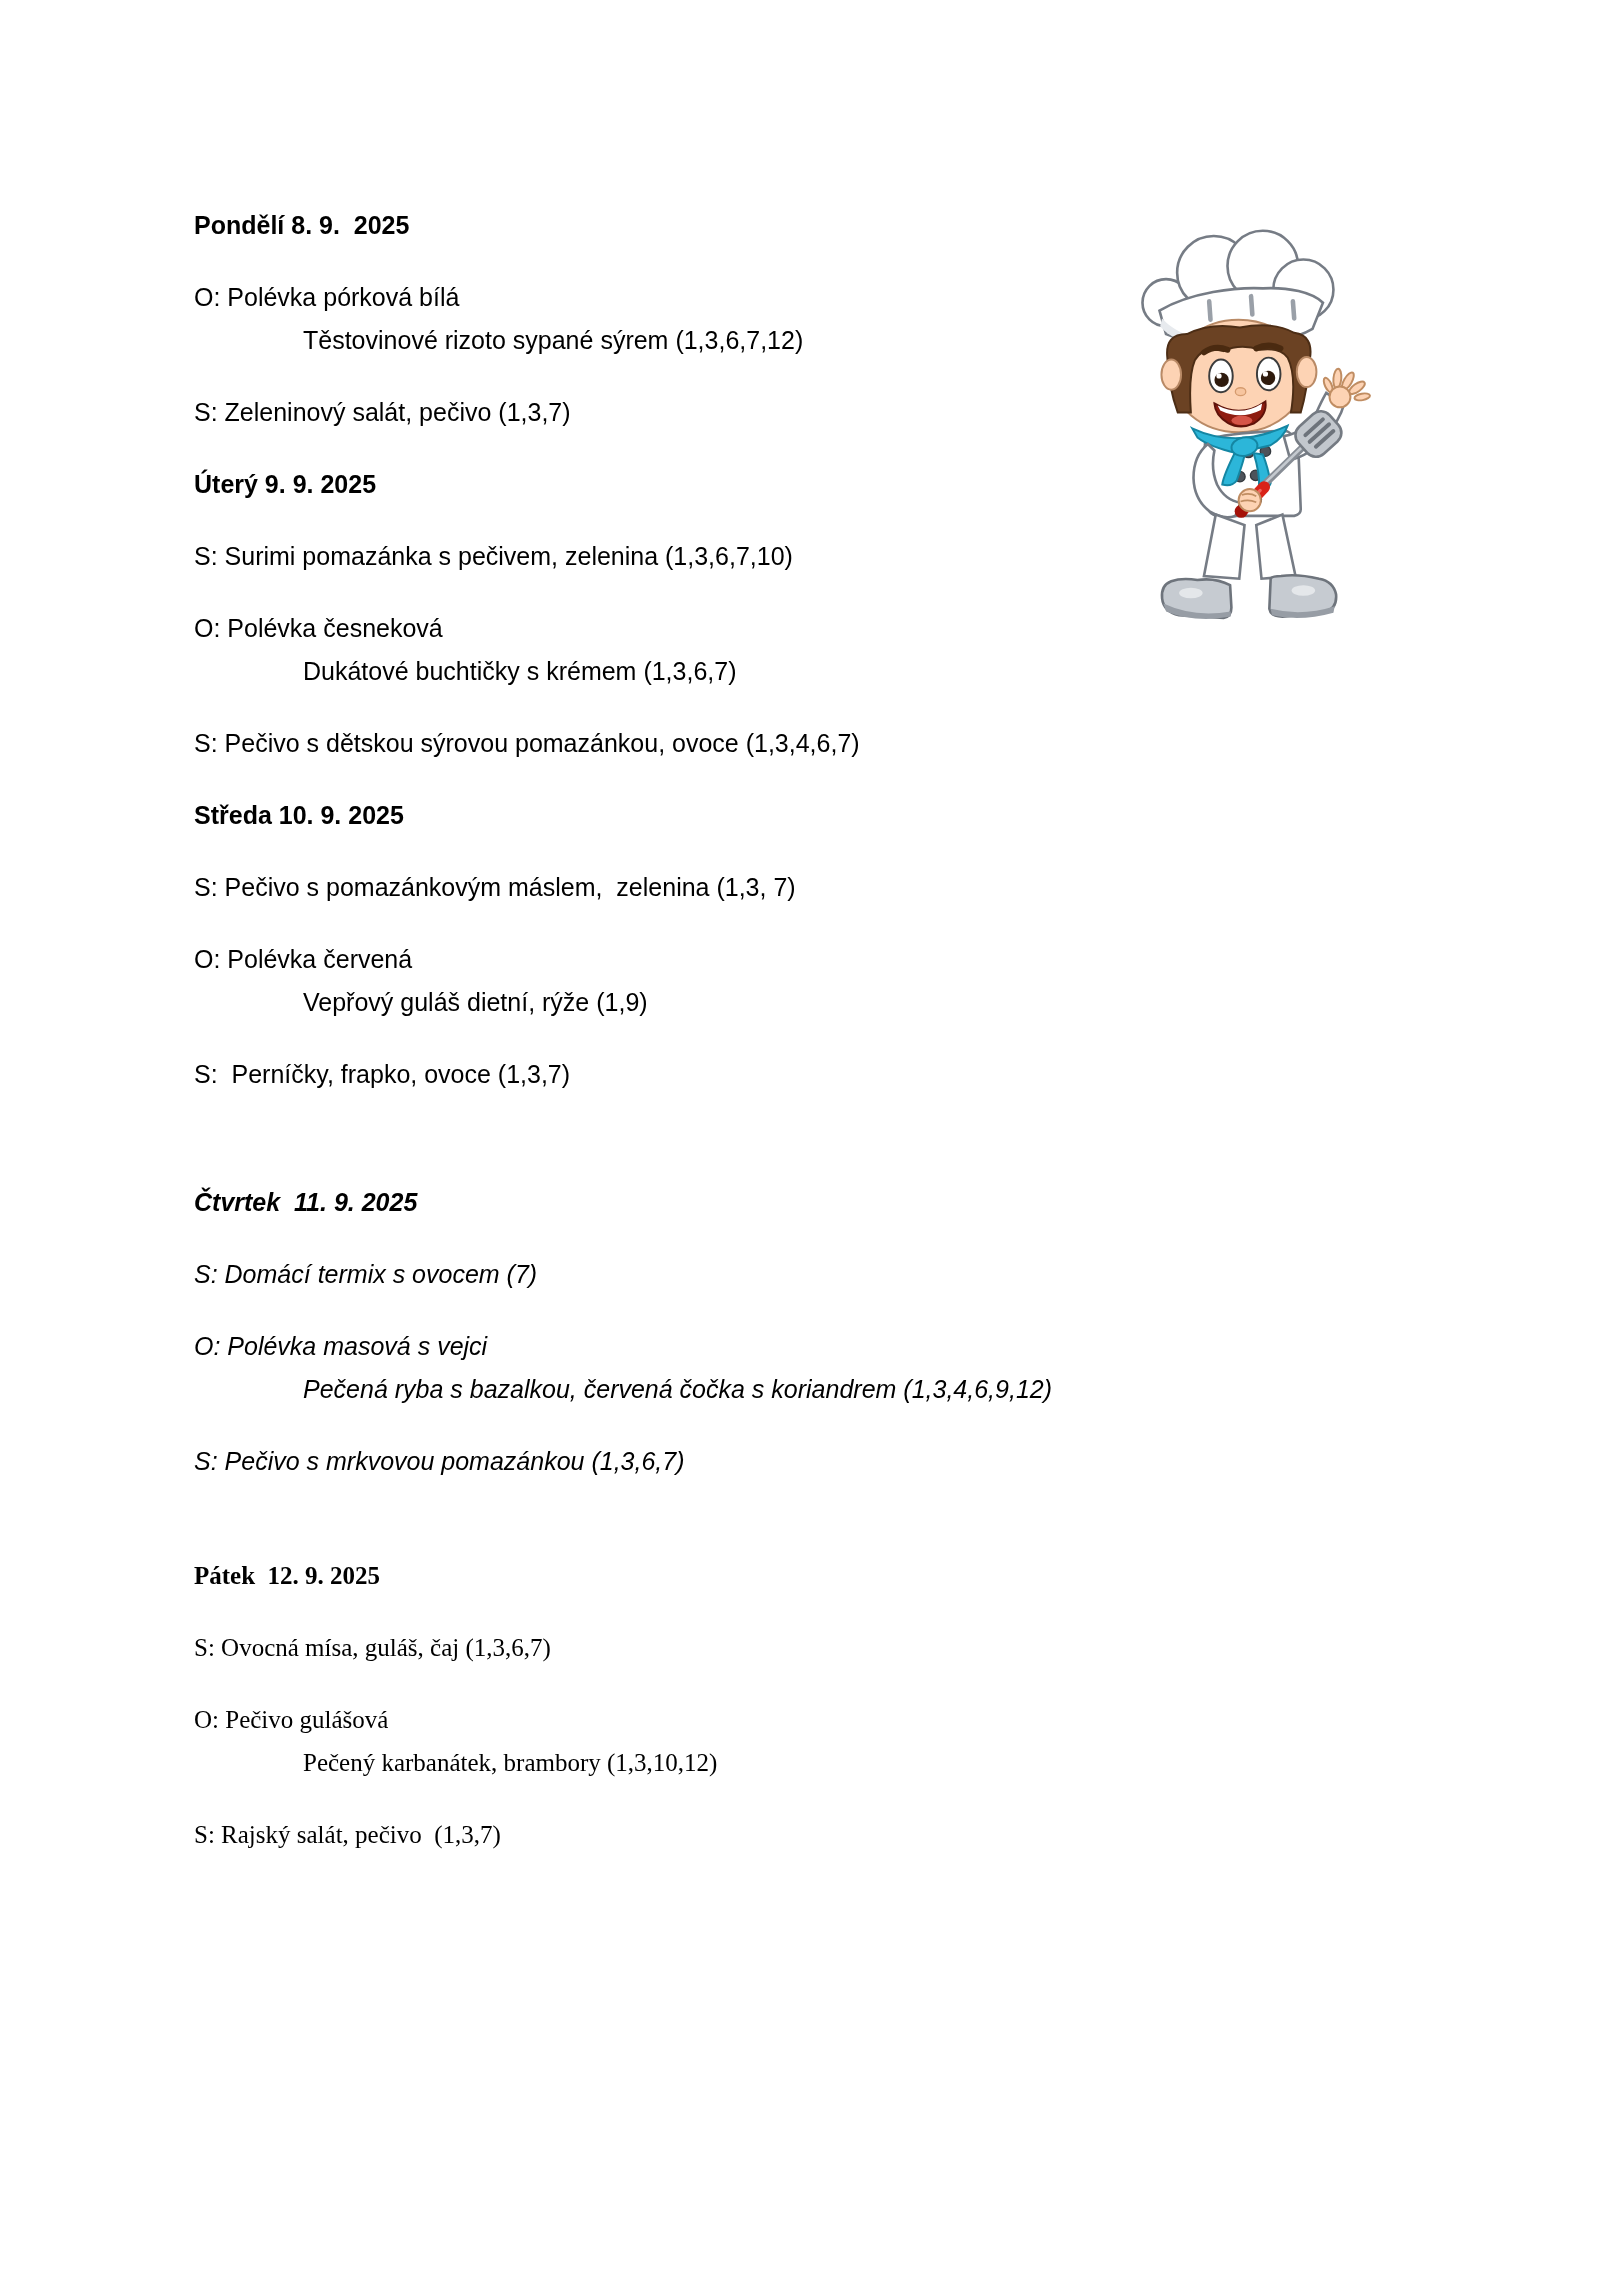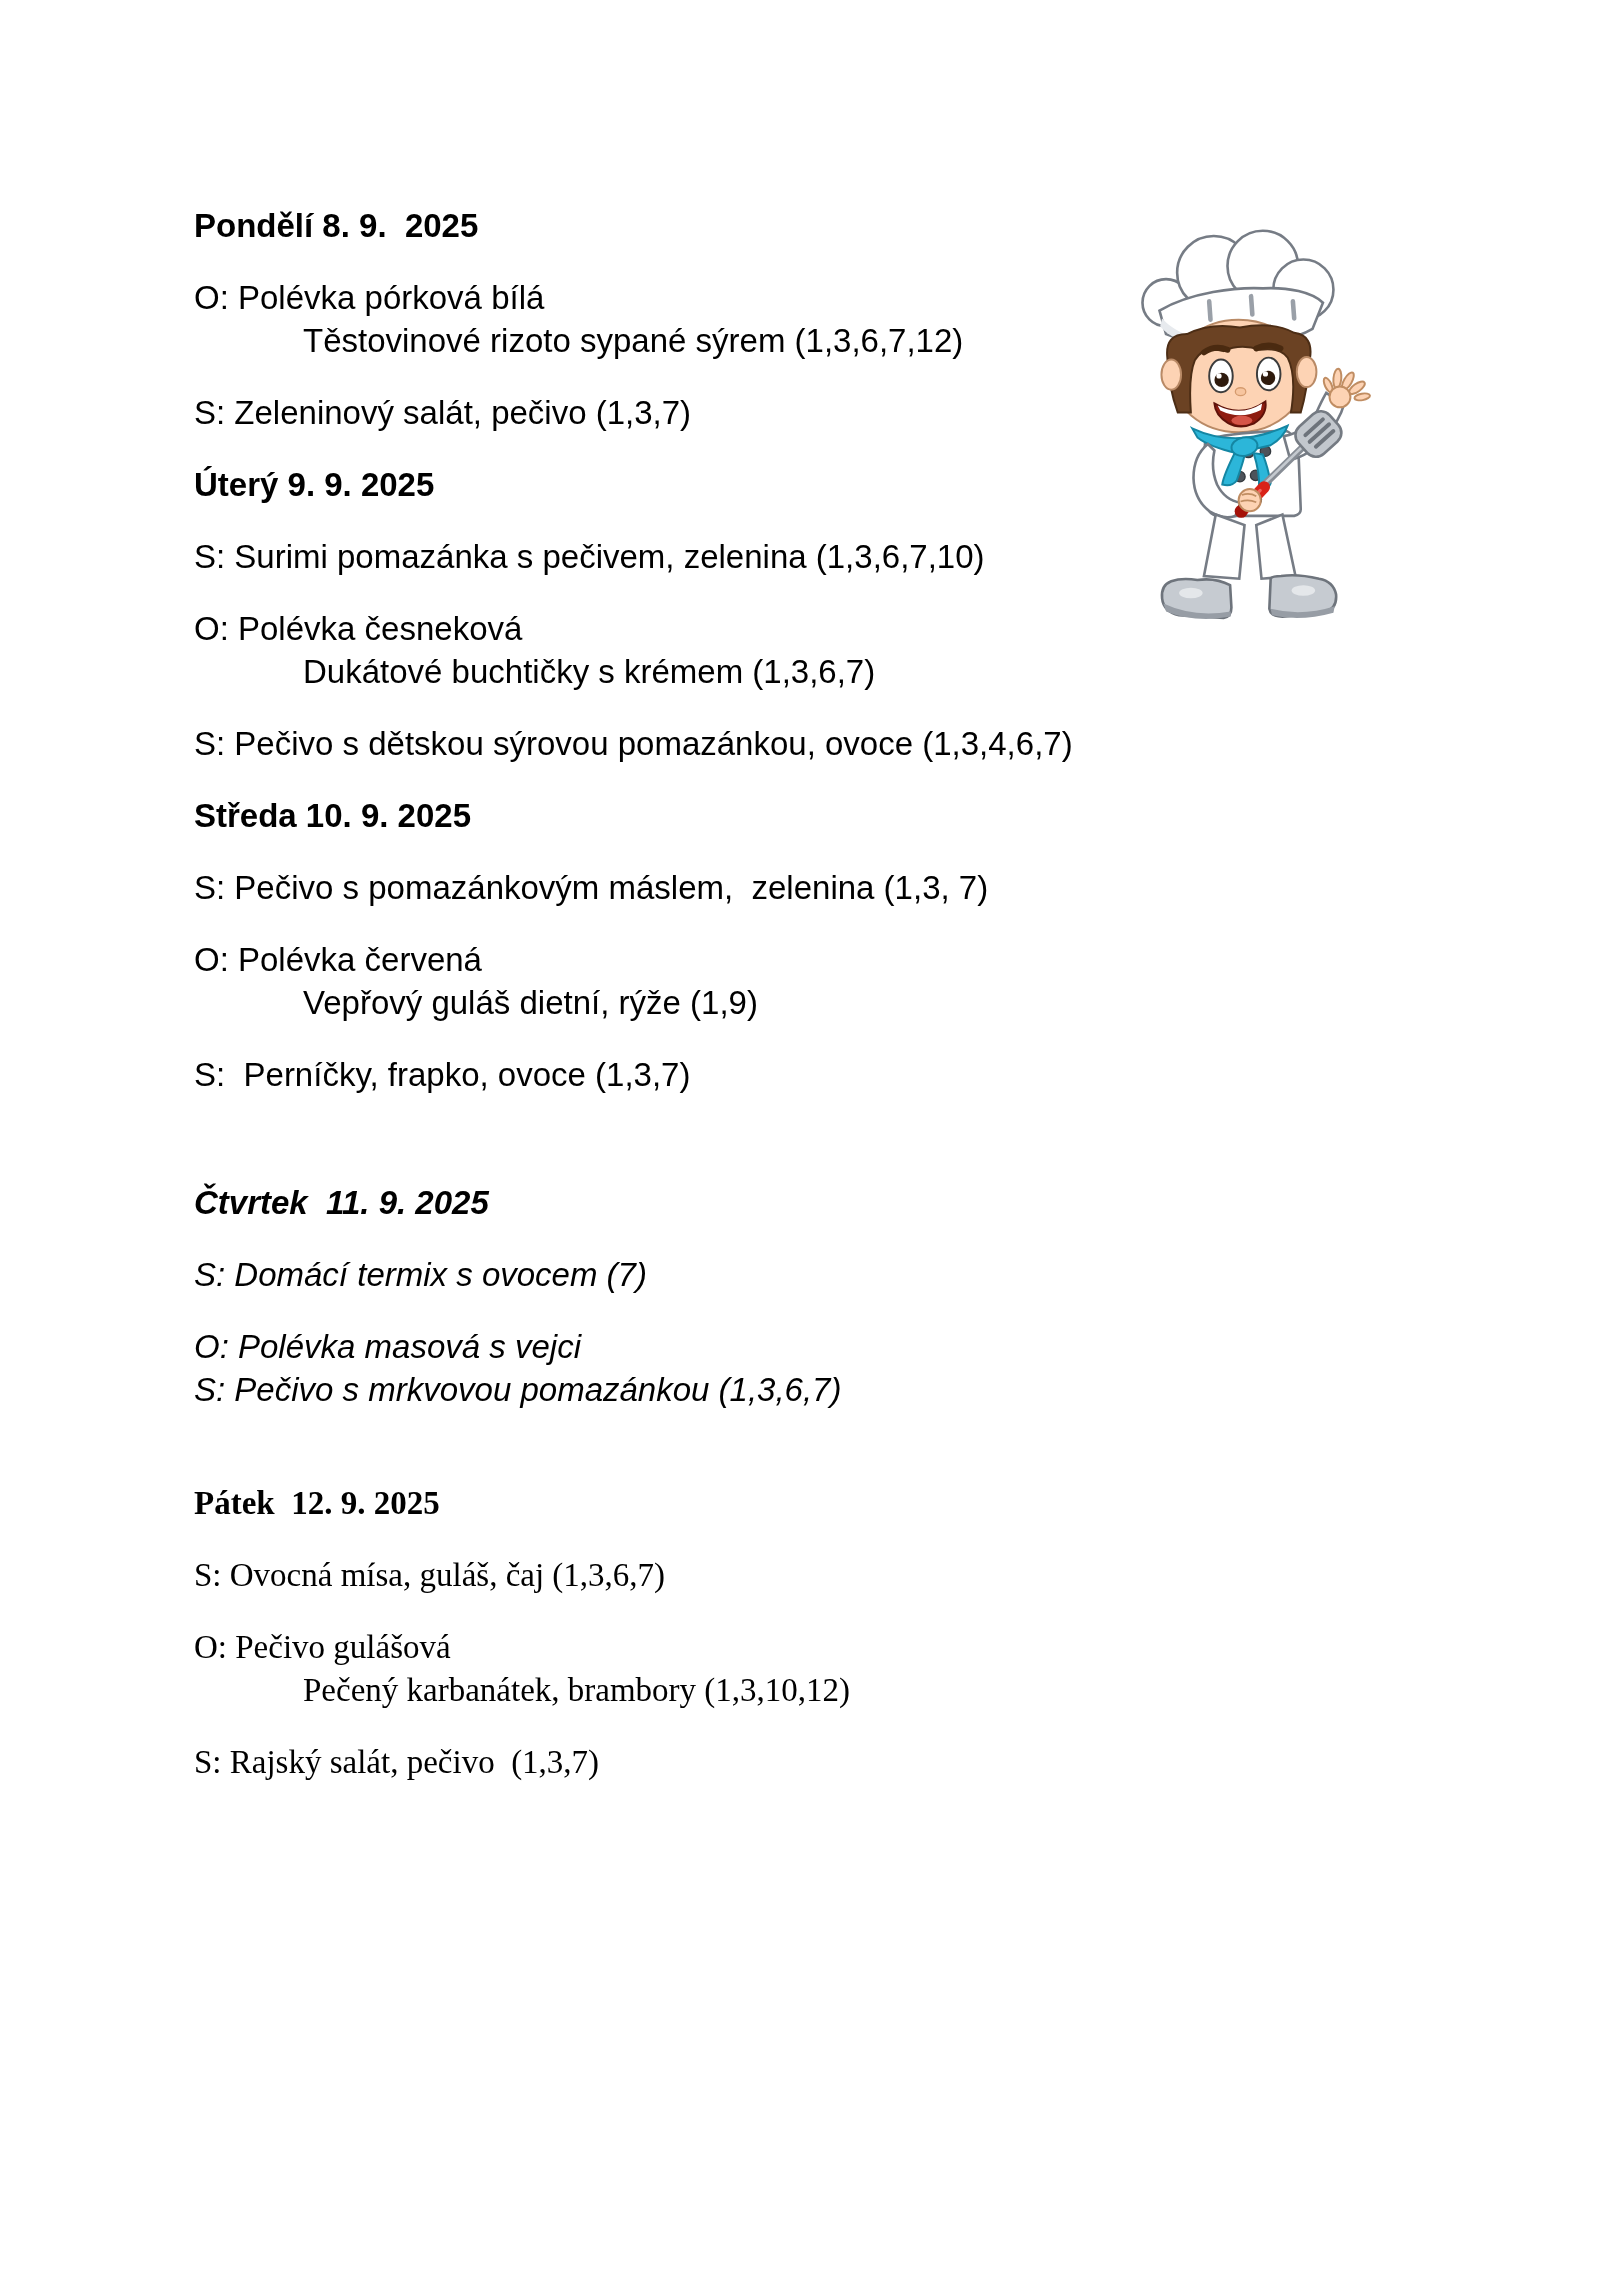--- a/index.html
+++ b/index.html
@@ -15,21 +15,21 @@
   .content {
     position: absolute;
     left: 194px;
     top: 204px;
     width: 1112px;
   }
   .day { margin: 0; }
   .day.gap-a { margin-top: 85px; font-style: italic; }
   .day.gap-b { margin-top: 71px; font-family: Liberation Serif, serif; }
   .day-title, .line {
-    font-size: 33px;
+    font-size: 25px;
     line-height: 43px;
     margin: 0 0 29px 0;
     white-space: pre-wrap;
   }
   .day-title { font-weight: 700; }
   .o-line { margin-bottom: 0; }
   .cont-line { padding-left: 109px; margin-bottom: 29px; }
   .chef-figure {
     position: absolute;
     left: 1132px;
@@ -172,20 +172,21 @@
     <p class="line">S: Pečivo s pomazánkovým máslem,  zelenina (1,3, 7)</p>
     <p class="line o-line">O: Polévka červená</p>
     <p class="line cont-line">Vepřový guláš dietní, rýže (1,9)</p>
     <p class="line">S:  Perníčky, frapko, ovoce (1,3,7)</p>
   </section>
 
   <section class="day gap-a">
     <h2 class="day-title">Čtvrtek  11. 9. 2025</h2>
     <p class="line">S: Domácí termix s ovocem (7)</p>
     <p class="line o-line">O: Polévka masová s vejci</p>
+    <p class="line cont-line">Pečená ryba s bazalkou, červená čočka s koriandrem (1,3,4,6,9,12)</p>
     <p class="line">S: Pečivo s mrkvovou pomazánkou (1,3,6,7)</p>
   </section>
 
   <section class="day gap-b">
     <h2 class="day-title">Pátek  12. 9. 2025</h2>
     <p class="line">S: Ovocná mísa, guláš, čaj (1,3,6,7)</p>
     <p class="line o-line">O: Pečivo gulášová</p>
     <p class="line cont-line">Pečený karbanátek, brambory (1,3,10,12)</p>
     <p class="line">S: Rajský salát, pečivo  (1,3,7)</p>
   </section>

